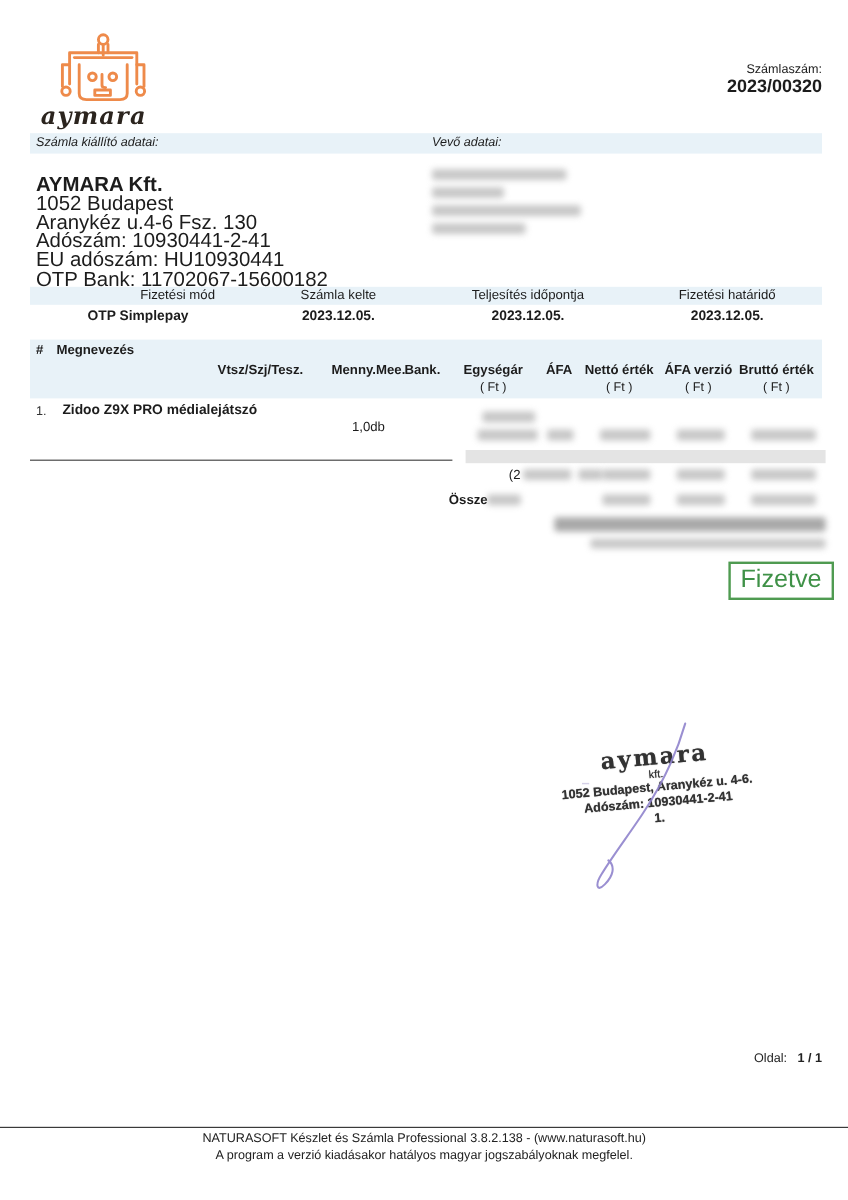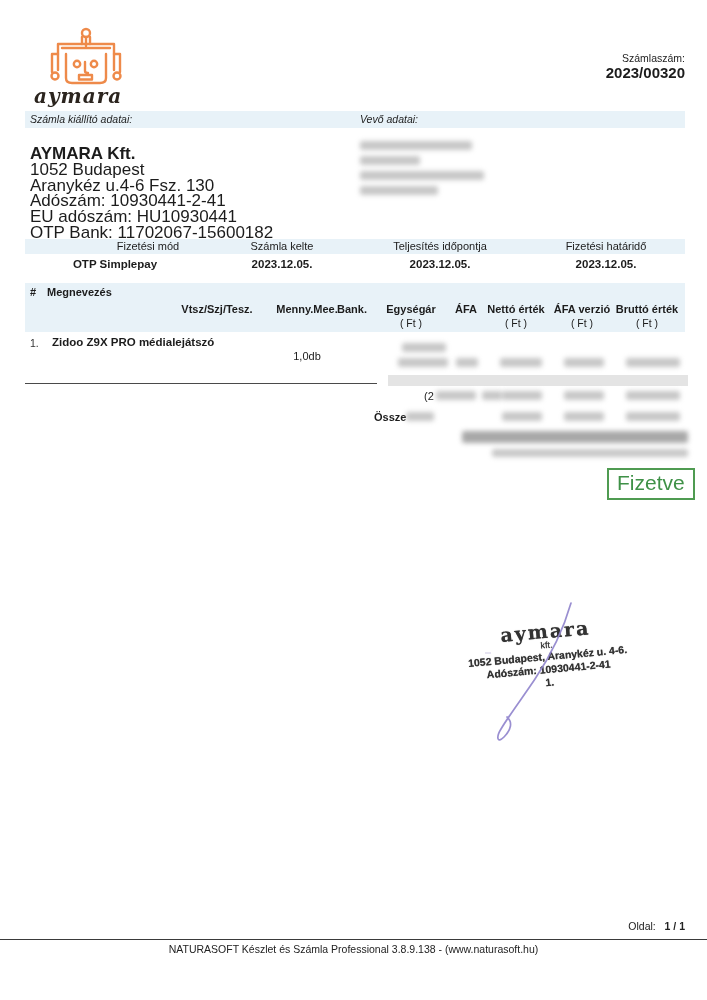--- a/index.html
+++ b/index.html
@@ -146,20 +146,21 @@
     <div class="s1">kft.</div>
     <div class="s2">1052 Budapest, Aranykéz u. 4-6.</div>
     <div class="s2">Adószám: 10930441-2-41</div>
     <div class="s2">1.</div>
   </div>
   <svg class="abs" style="left:455px;top:595px;" width="140" height="160" viewBox="0 0 140 160">
     <path d="M116,8 C108,36 96,60 80,84 C68,102 55,119 46,134 C41,142 42,149 49,142 C56,135 58,127 52,122" fill="none" stroke="#8f83cc" stroke-width="1.7" stroke-linecap="round" opacity="0.9"></path>
     <path d="M30,58 L36,58" stroke="#b9b2d8" stroke-width="1.2" opacity="0.6"></path>
   </svg>
 
-  <div class="abs foot" style="right:22px;top:920px;">
+  <div class="abs foot" style="right:22px;top:876px;">
     <span>Oldal:</span>&nbsp;&nbsp;
     <span class="bold">1 / 1</span>
   </div>
   <div class="abs" style="left:0;top:939px;width:707px;border-top:1.5px solid #3a3a3a;"></div>
-  <div class="abs foot" style="left:0;right:0;top:943px;text-align:center;">NATURASOFT Készlet és Számla Professional 3.8.9.138 - (www.naturasoft.hu)</div>
+  <div class="abs foot" style="left:0;right:0;top:943px;text-align:center;">NATURASOFT Készlet és Számla Professional 3.8.2.138 - (www.naturasoft.hu)</div>
+  <div class="abs foot" style="left:0;right:0;top:957px;text-align:center;">A program a verzió kiadásakor hatályos magyar jogszabályoknak megfelel.</div>
 
 </div>
 
 </body></html>

